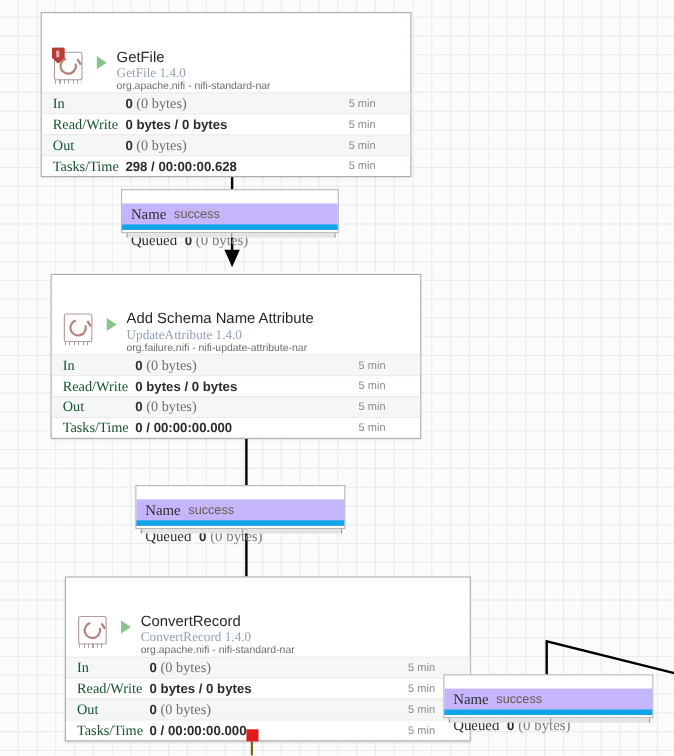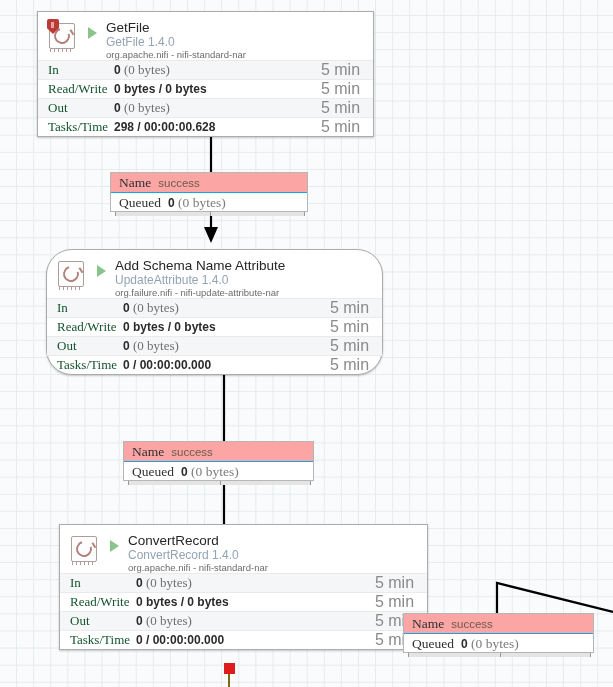--- a/index.html
+++ b/index.html
@@ -36,20 +36,21 @@
     border: 1px solid #acacac;
     box-shadow: 0 1px 2px rgba(0,0,0,0.22);
     box-sizing: border-box;
   }
   .proc-head {
     display: flex;
     align-items: flex-start;
     padding: 8px 8px 7px 9px;
     height: 48px;
     box-sizing: border-box;
+    margin-top: 24px;
   }
   .proc-icon {
     position: relative;
     width: 32px;
     height: 32px;
     flex: 0 0 32px;
     margin-top: 1px;
   }
   .chip {
     position: absolute;
@@ -112,21 +113,21 @@
   }
   .proc-titles { overflow: hidden; }
   .proc-name {
     font-family: "Liberation Sans", sans-serif;
     font-size: 13.5px;
     color: #262626;
     line-height: 15px;
     white-space: nowrap;
   }
   .proc-type {
-    font-family: Liberation Sans, sans-serif;
+    font-family: Liberation Serif, serif;
     font-size: 12px;
     color: #92a3b4;
     line-height: 14px;
     white-space: nowrap;
   }
   .proc-bundle {
     font-family: "Liberation Sans", sans-serif;
     font-size: 9.5px;
     color: #6b6b6b;
     line-height: 12px;
@@ -156,44 +157,44 @@
     white-space: nowrap;
     font-family: "Liberation Serif", serif;
   }
   .stat-value b {
     color: #2b2b2b;
     font-family: "Liberation Sans", sans-serif;
     font-size: 12px;
   }
   .stat-time {
     flex: 0 0 56px;
-    text-align: center;
+    text-align: left;
     padding-right: 9px;
     color: #8a8a8a;
     font-family: "Liberation Sans", sans-serif;
-    font-size: 16px;
+    font-size: 10px;
     box-sizing: border-box;
   }
 
   
   .conn-box {
     position: absolute;
     background: #ffffff;
     border: 1px solid #b6b6b6;
     box-sizing: border-box;
   }
   .conn-row {
     display: flex;
     align-items: center;
     height: 19px;
     padding-left: 8px;
     font-size: 13.5px;
     white-space: nowrap;
   }
-  .conn-row.name { background: #fca5a5; border-bottom: 1px solid #0ea5e9; }
+  .conn-row.name { background: #c4b5fd; border-bottom: 5px solid #0ea5e9; margin-top: 12px; }
   .conn-key { color: #303030; margin-right: 7px; }
   .conn-relationship {
     font-family: "Liberation Sans", sans-serif;
     font-size: 11.5px;
     font-weight: normal;
     color: #6b5a4a;
   }
   .conn-queued-val { color: #7b7b7b; }
   .conn-queued-val b {
     color: #2b2b2b;
@@ -291,21 +292,21 @@
     </div>
     <div class="conn-row">
       <span class="conn-key">Queued</span>
       <span class="conn-queued-val"><b>0</b><span> (0 bytes)</span></span>
     </div>
     <div class="conn-bar" style="width:190px;">
       <div class="conn-bar-mid"></div>
     </div>
   </div>
 
-  <div class="processor" style="left:46px; top:249px; width:337px;border-radius:26px;">
+  <div class="processor" style="left:46px; top:249px; width:337px;">
     <div class="proc-head">
       <div class="proc-icon">
         <div class="chip"></div>
         <div class="swirl"></div>
         <div class="chip-legs"></div>
       </div>
       <div class="run-icon"></div>
       <div class="proc-titles">
         <div class="proc-name">Add Schema Name Attribute</div>
         <div class="proc-type">UpdateAttribute 1.4.0</div>

